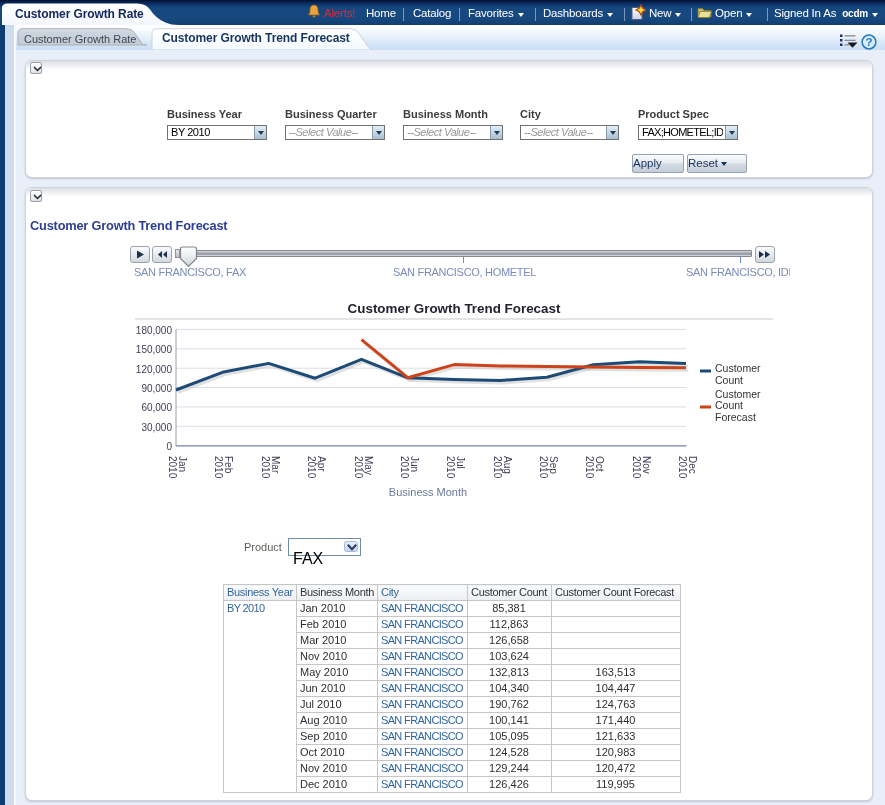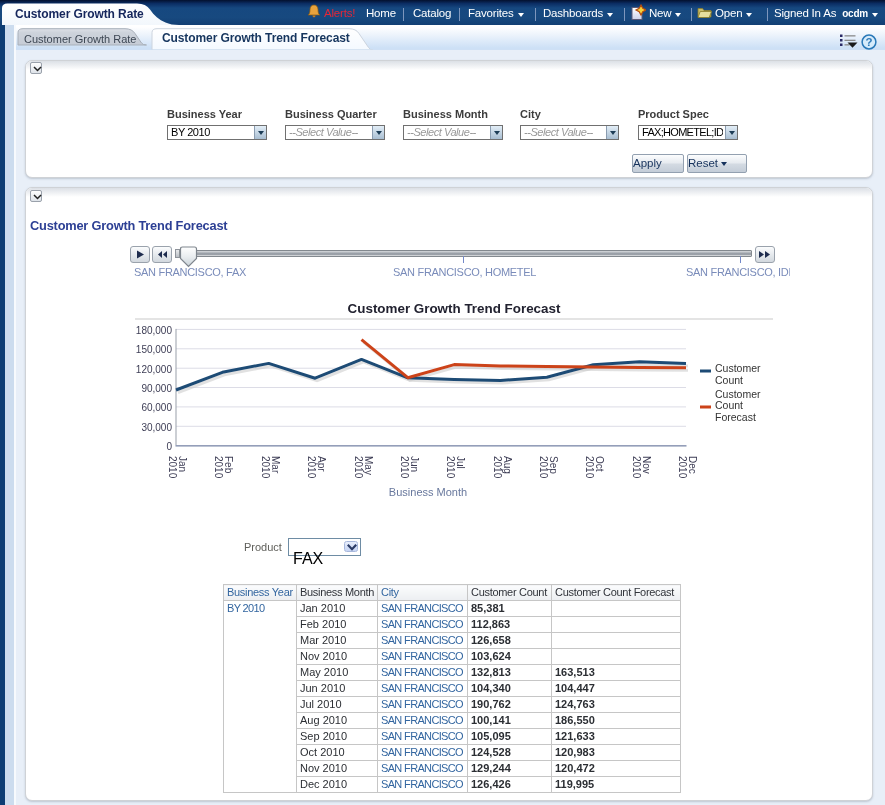--- a/index.html
+++ b/index.html
@@ -59,21 +59,21 @@
 #prodcombo .btn { position:absolute; right:2px; top:2px; width:14px; height:11px;
   background:linear-gradient(180deg,#e8eefc 0%,#c6d4f4 100%); border:1px solid #a8b8dc; border-radius:2.5px; }
 #prodcombo .btn svg { position:absolute; left:1.5px; top:2px; }
 
 
 #dtable { left:223px; top:584px; border-collapse:collapse; font-size:11px; table-layout:fixed; width:457px; }
 #dtable td, #dtable th { border:1px solid #c6c6c6; height:15px; line-height:15px; padding:0 4px 0 3px; font-weight:normal; white-space:nowrap; overflow:hidden; }
 #dtable th { background:linear-gradient(180deg,#fbfcfd 0%,#eceef1 100%); text-align:left; color:#30333a; }
 #dtable th.blue, #dtable td.blue { color:#3366a0; }
 #dtable td { color:#2b2e33; }
-#dtable td.num { text-align:left;font-weight:bold; } #dtable td.blue { letter-spacing:-0.65px; } #dtable th { letter-spacing:-0.3px; }
+#dtable td.num { text-align:center; } #dtable td.blue { letter-spacing:-0.65px; } #dtable th { letter-spacing:-0.3px; }
 </style>
 </head>
 <body>
 
 <div id="navbar" class="abs"></div>
 <svg class="abs" style="left:0;top:0;" width="200" height="25">
   <defs>
       <linearGradient id="ntg" x1="0" y1="0" x2="0" y2="1">
     <stop offset="0" stop-color="#ffffff"></stop>
         <stop offset="1" stop-color="#f2f7fc"></stop>
@@ -328,21 +328,21 @@
 <tr>
         <td>Jul 2010</td>
         <td class="blue">SAN FRANCISCO</td>
         <td class="num">190,762</td>
         <td class="num">124,763</td>
       </tr>
 <tr>
         <td>Aug 2010</td>
         <td class="blue">SAN FRANCISCO</td>
         <td class="num">100,141</td>
-        <td class="num">186,550</td>
+        <td class="num">171,440</td>
       </tr>
 <tr>
         <td>Sep 2010</td>
         <td class="blue">SAN FRANCISCO</td>
         <td class="num">105,095</td>
         <td class="num">121,633</td>
       </tr>
 <tr>
         <td>Oct 2010</td>
         <td class="blue">SAN FRANCISCO</td>

